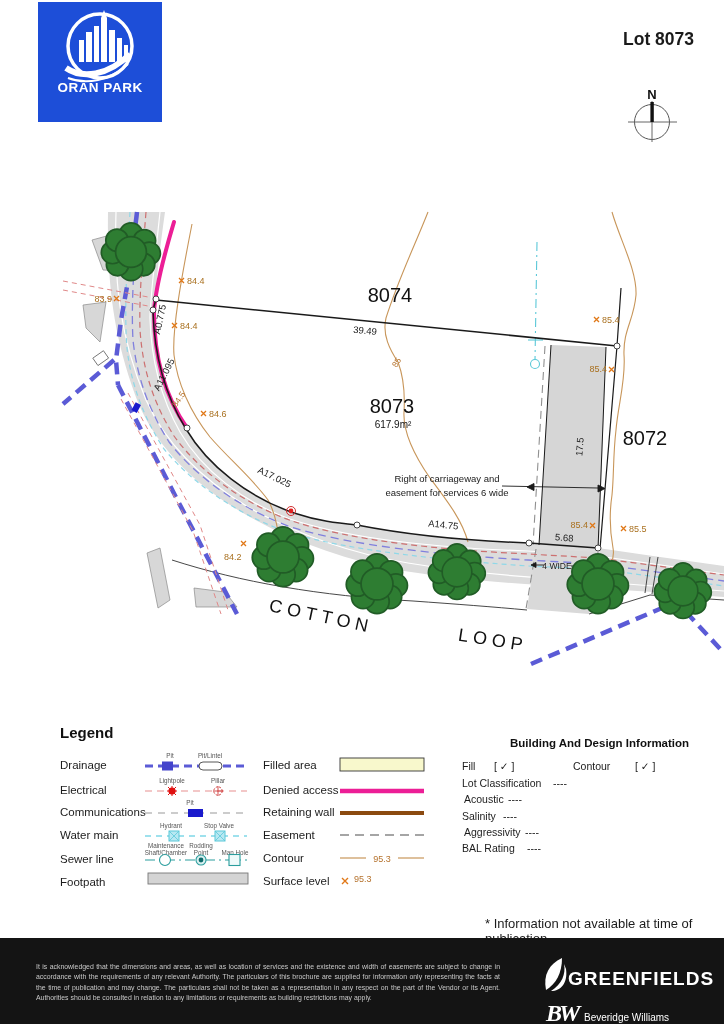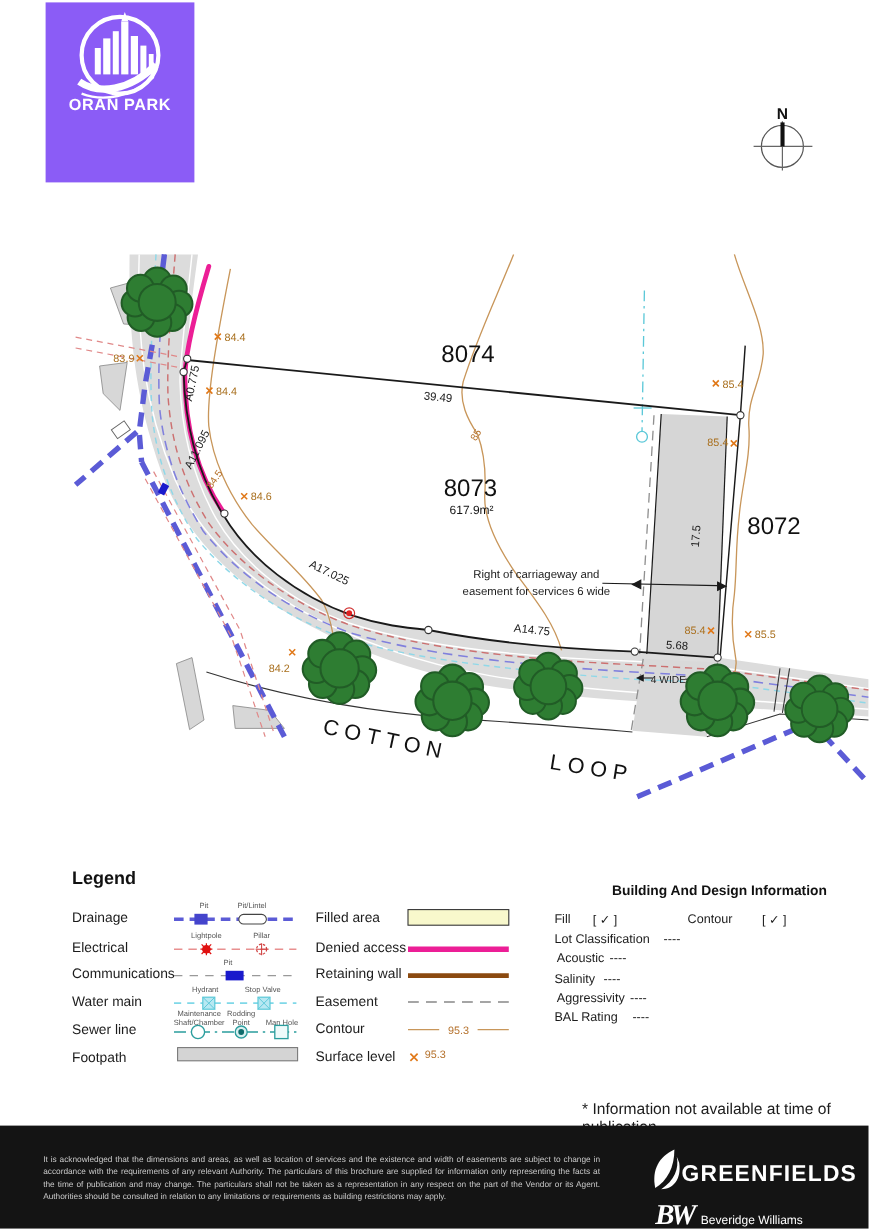--- a/index.html
+++ b/index.html
@@ -1,19 +1,19 @@
 <!DOCTYPE html>
 <html><head>
 <meta charset="utf-8">
 <style>
   html,body{margin:0;padding:0;background:#fff;}
   #page{position:relative;width:724px;height:1024px;background:#fff;overflow:hidden;
         font-family:"Liberation Sans",sans-serif;}
   
-  #logo-box{position:absolute;left:38px;top:2px;width:124px;height:150px;background:#8b5cf6;}
+  #logo-box{position:absolute;left:38px;top:2px;width:124px;height:120px;background:#1d4ed8;}
   #logo-text{position:absolute;left:0;top:78px;width:124px;text-align:center;color:#fff;
              font-weight:bold;font-size:13.5px;letter-spacing:.5px;}
   #title-block{position:absolute;right:30px;top:28px;text-align:right;color:#1a1a1a;
                font-weight:bold;font-size:17.5px;line-height:23px;}
   
   #map-svg{position:absolute;left:0;top:0;}
   .lot-id{font-size:20px;fill:#111;}
   .lot-area{font-size:10px;fill:#111;}
   .dim{font-size:9.5px;fill:#1a1a1a;}
   .dim-sm{font-size:8.5px;fill:#1a1a1a;}
@@ -63,20 +63,21 @@
         <rect x="79" y="36" width="5" height="24"></rect>
         <rect x="86" y="43" width="4" height="17"></rect>
       </g>
       <path d="M28,66 C44,77 70,74 92,52" fill="none" stroke="#fff" stroke-width="6"></path>
       <path d="M30,76 C48,83 72,79 90,62" fill="none" stroke="#fff" stroke-width="2"></path>
     </svg>
     <div id="logo-text">ORAN PARK</div>
   </div>
 
   <div id="title-block">
+    <div>Lot 8073</div>
   </div>
 
   <svg id="map-svg" width="724" height="724" viewBox="0 0 724 724">
     <defs>
       <g id="tree">
         <circle cx="0" cy="-0.62" r="0.42"></circle>
           <circle cx="0.48" cy="-0.40" r="0.40"></circle>
         <circle cx="0.65" cy="0.05" r="0.40"></circle>
           <circle cx="0.45" cy="0.45" r="0.40"></circle>
         <circle cx="0" cy="0.60" r="0.42"></circle>

